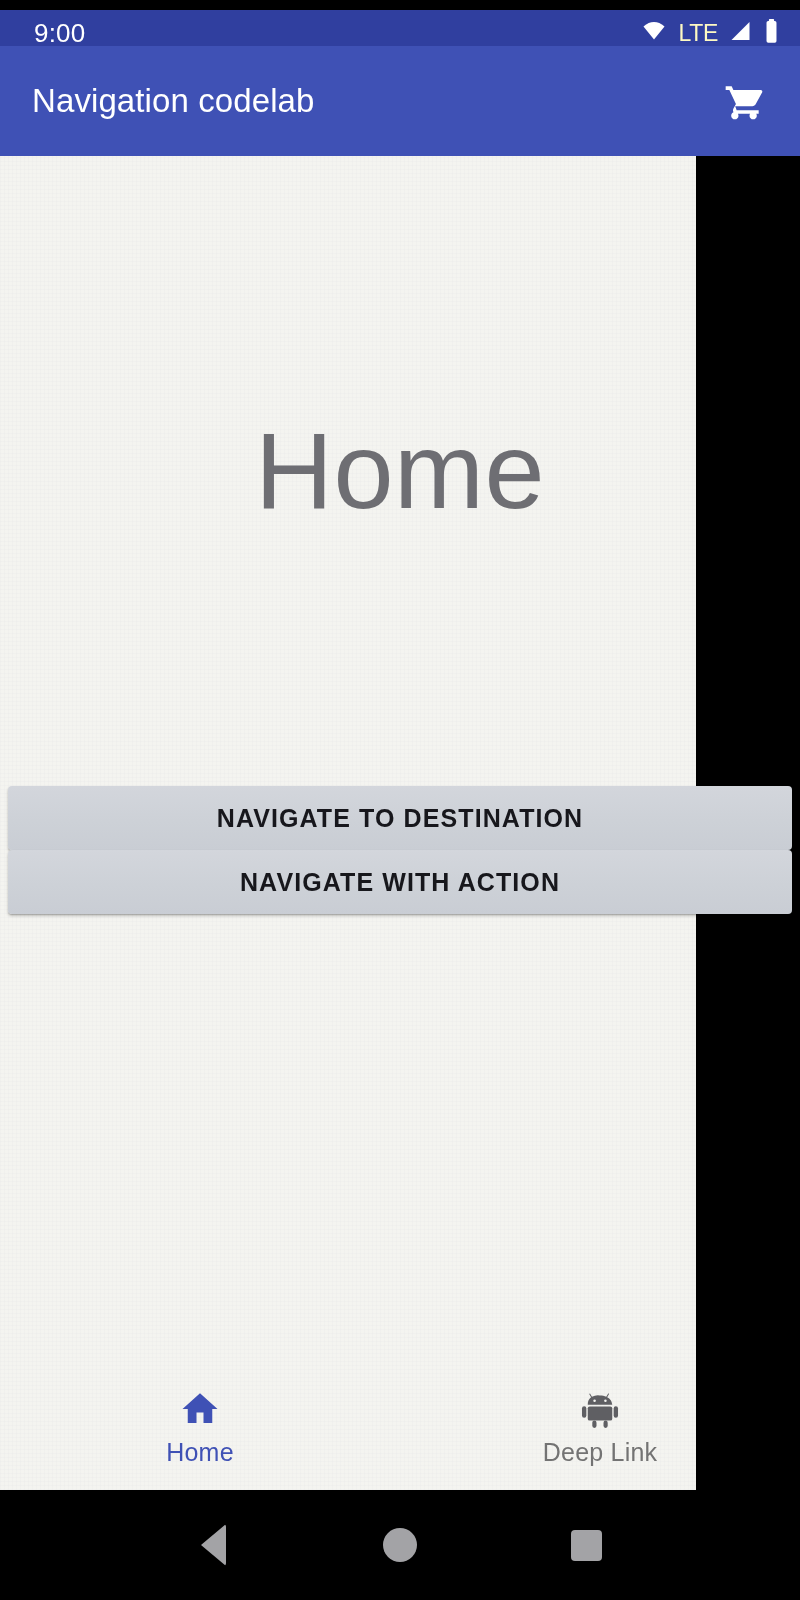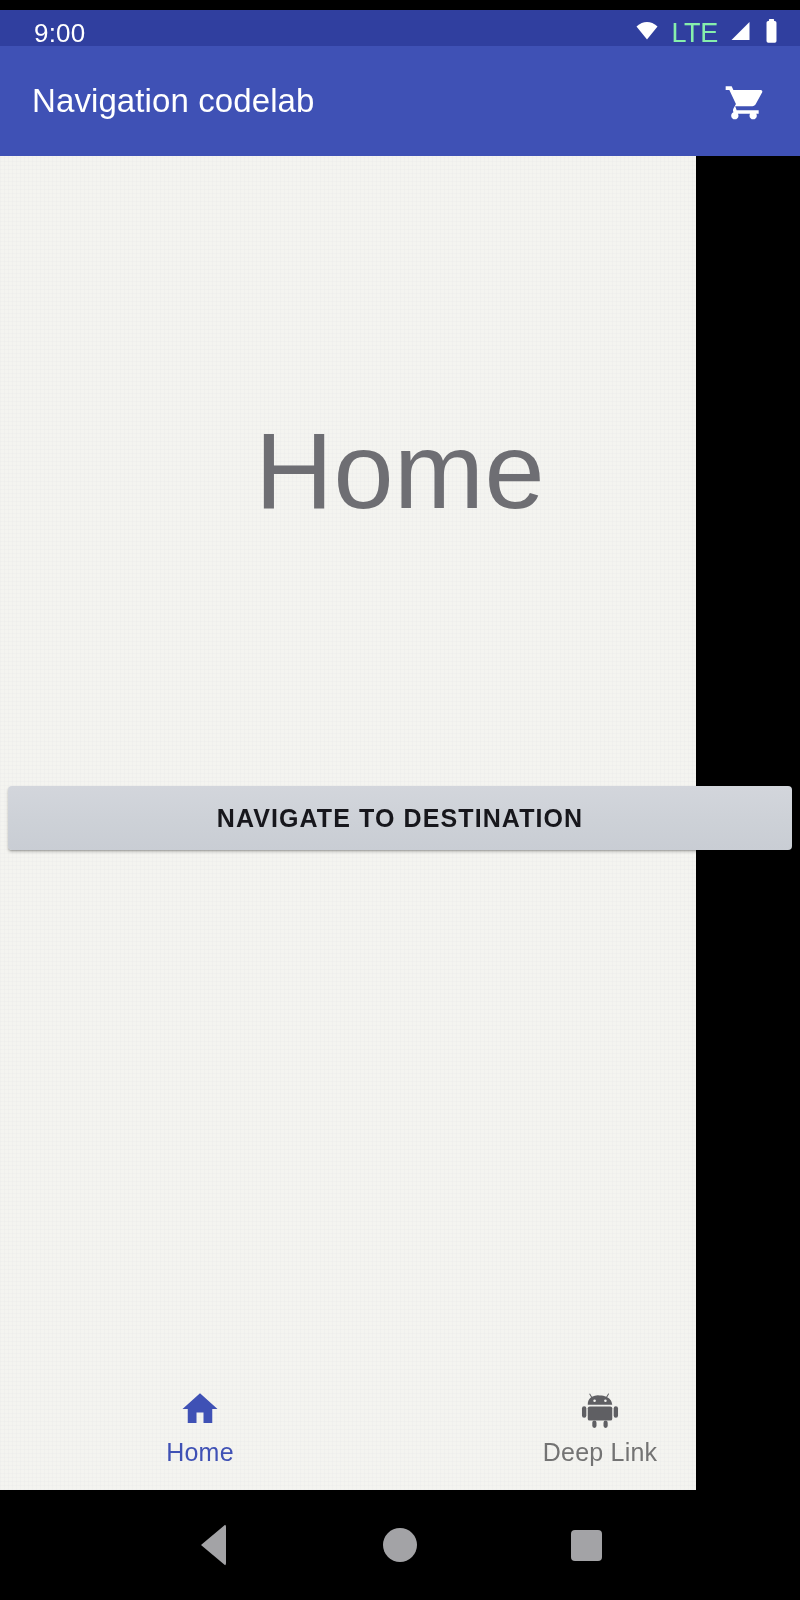--- a/index.html
+++ b/index.html
@@ -125,21 +125,21 @@
 <div id="phone">
 
   <div class="status-bar">
     <span class="status-time">9:00</span>
     <div class="status-icons">
       <span class="ic">
         <svg width="30" height="24" viewBox="0 0 24 24">
             <path fill="#ffffff" d="M1.5 7.5 C5 4.3 8.4 3 12 3 c3.6 0 7 1.3 10.5 4.5 L12 20.5 Z"></path>
           </svg>
       </span>
-      <span class="ic" style="color:#86efac;font-size:27px;font-weight:500;letter-spacing:-.3px;line-height:1;">LTE</span>
+      <span class="ic" style="color:#fef9c3;font-size:23px;font-weight:500;letter-spacing:-.3px;line-height:1;">LTE</span>
       <span class="ic">
         <svg width="27" height="24" viewBox="0 0 24 24">
             <path fill="#ffffff" d="M21 3 L21 21 L3 21 Z"></path>
           </svg>
       </span>
       <span class="ic">
         <svg width="17" height="26" viewBox="0 0 14 24">
           <rect x="4.6" y="1" width="4.8" height="2.2" rx="0.7" fill="#ffffff"></rect>
           <rect x="2.4" y="2.8" width="9.2" height="20" rx="1.6" fill="#ffffff"></rect>
         </svg>
@@ -157,20 +157,21 @@
   </div>
 
   <div class="content">
 
     <div class="hero">
       <span class="hero-text">Home</span>
     </div>
 
     <div class="btn-stack">
       <button class="mbtn">NAVIGATE TO DESTINATION</button>
+      <button class="mbtn">NAVIGATE WITH ACTION</button>
     </div>
 
     <div class="bottom-nav">
 
       <div class="bnav-item active">
         <span class="bnav-icon">
           <svg width="42" height="42" viewBox="0 0 24 24">
             <path fill="#3f51b5" d="M10 20v-6h4v6h5v-8h3L12 3 2 12h3v8z"></path>
           </svg>
         </span>

